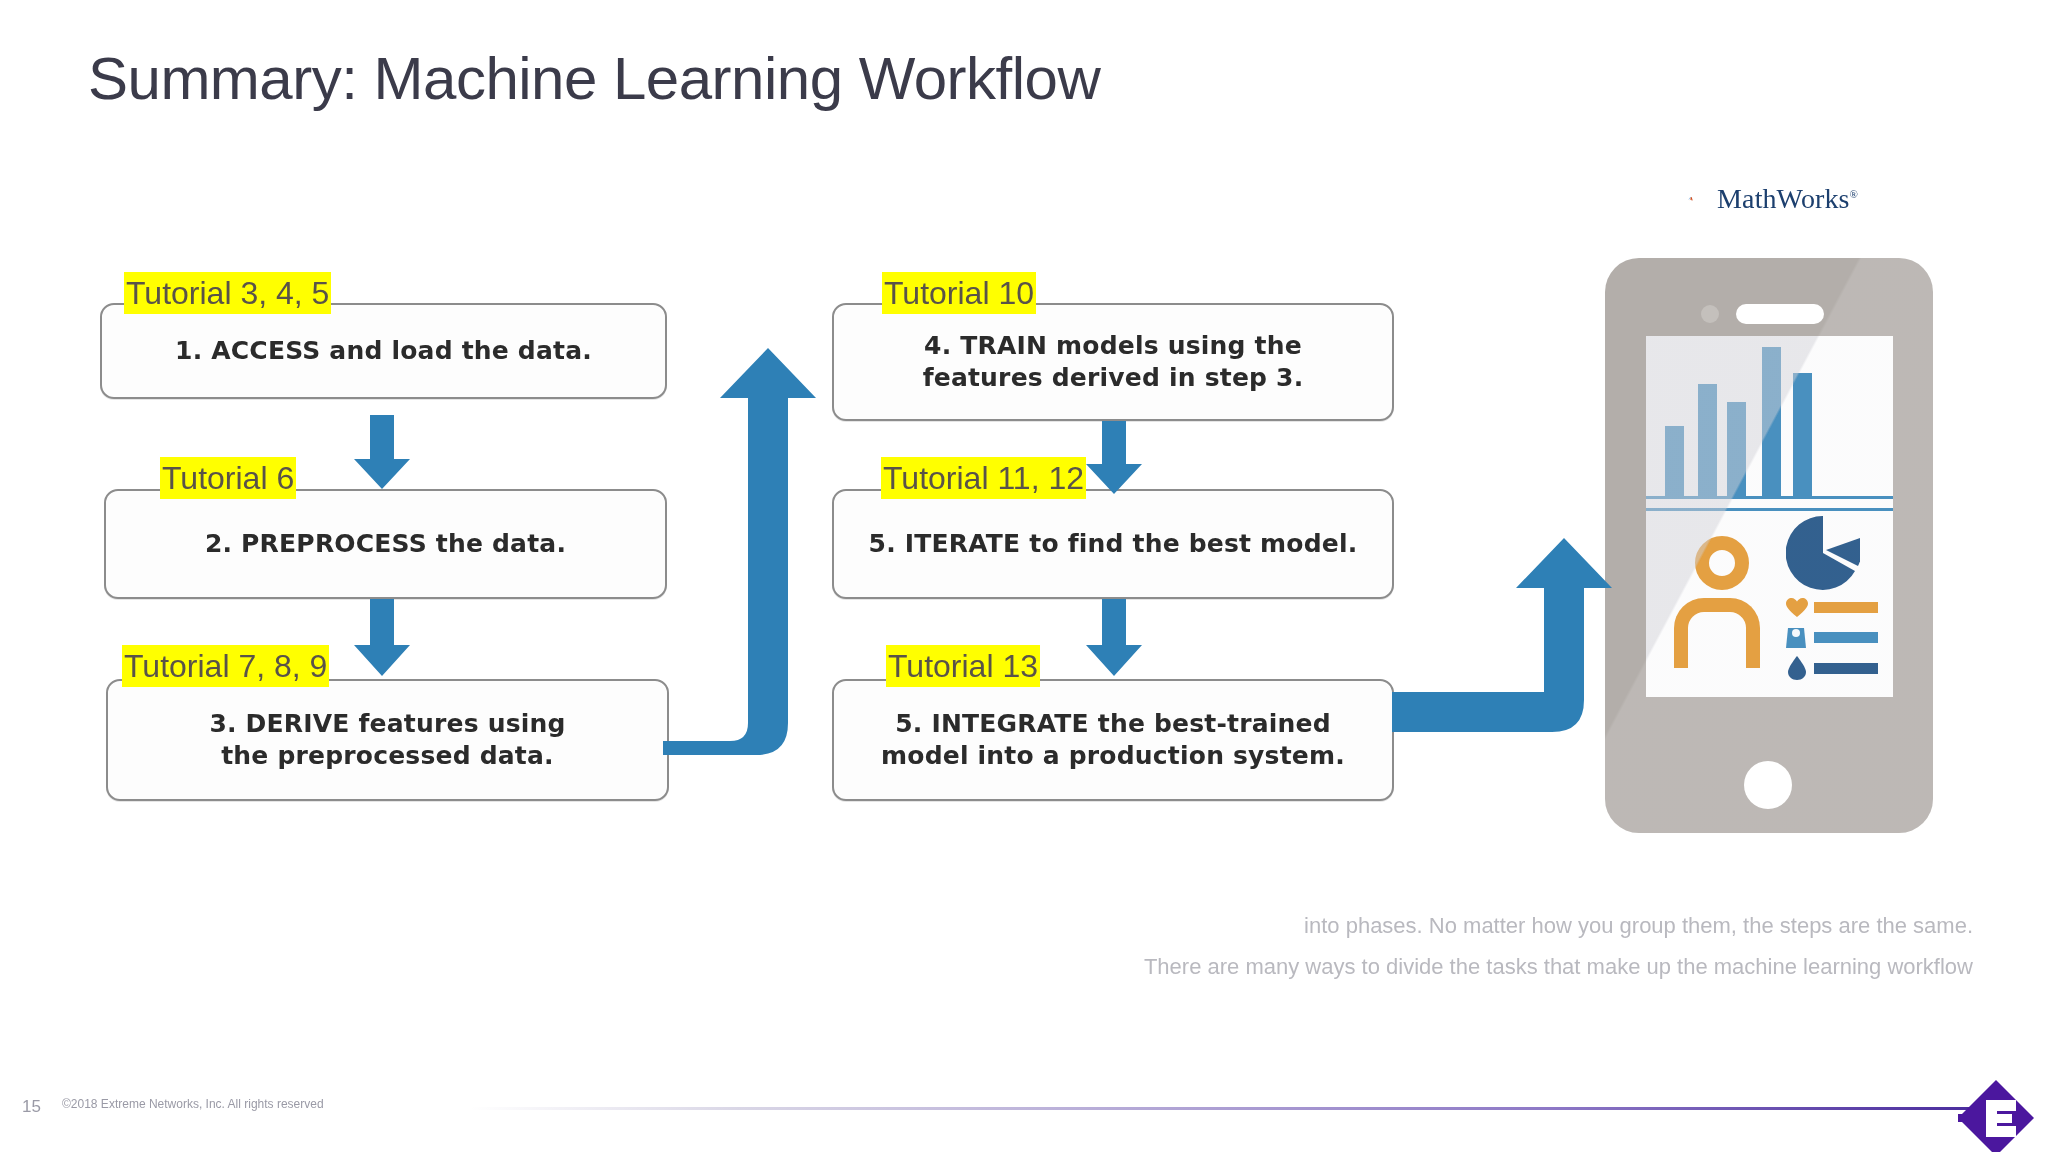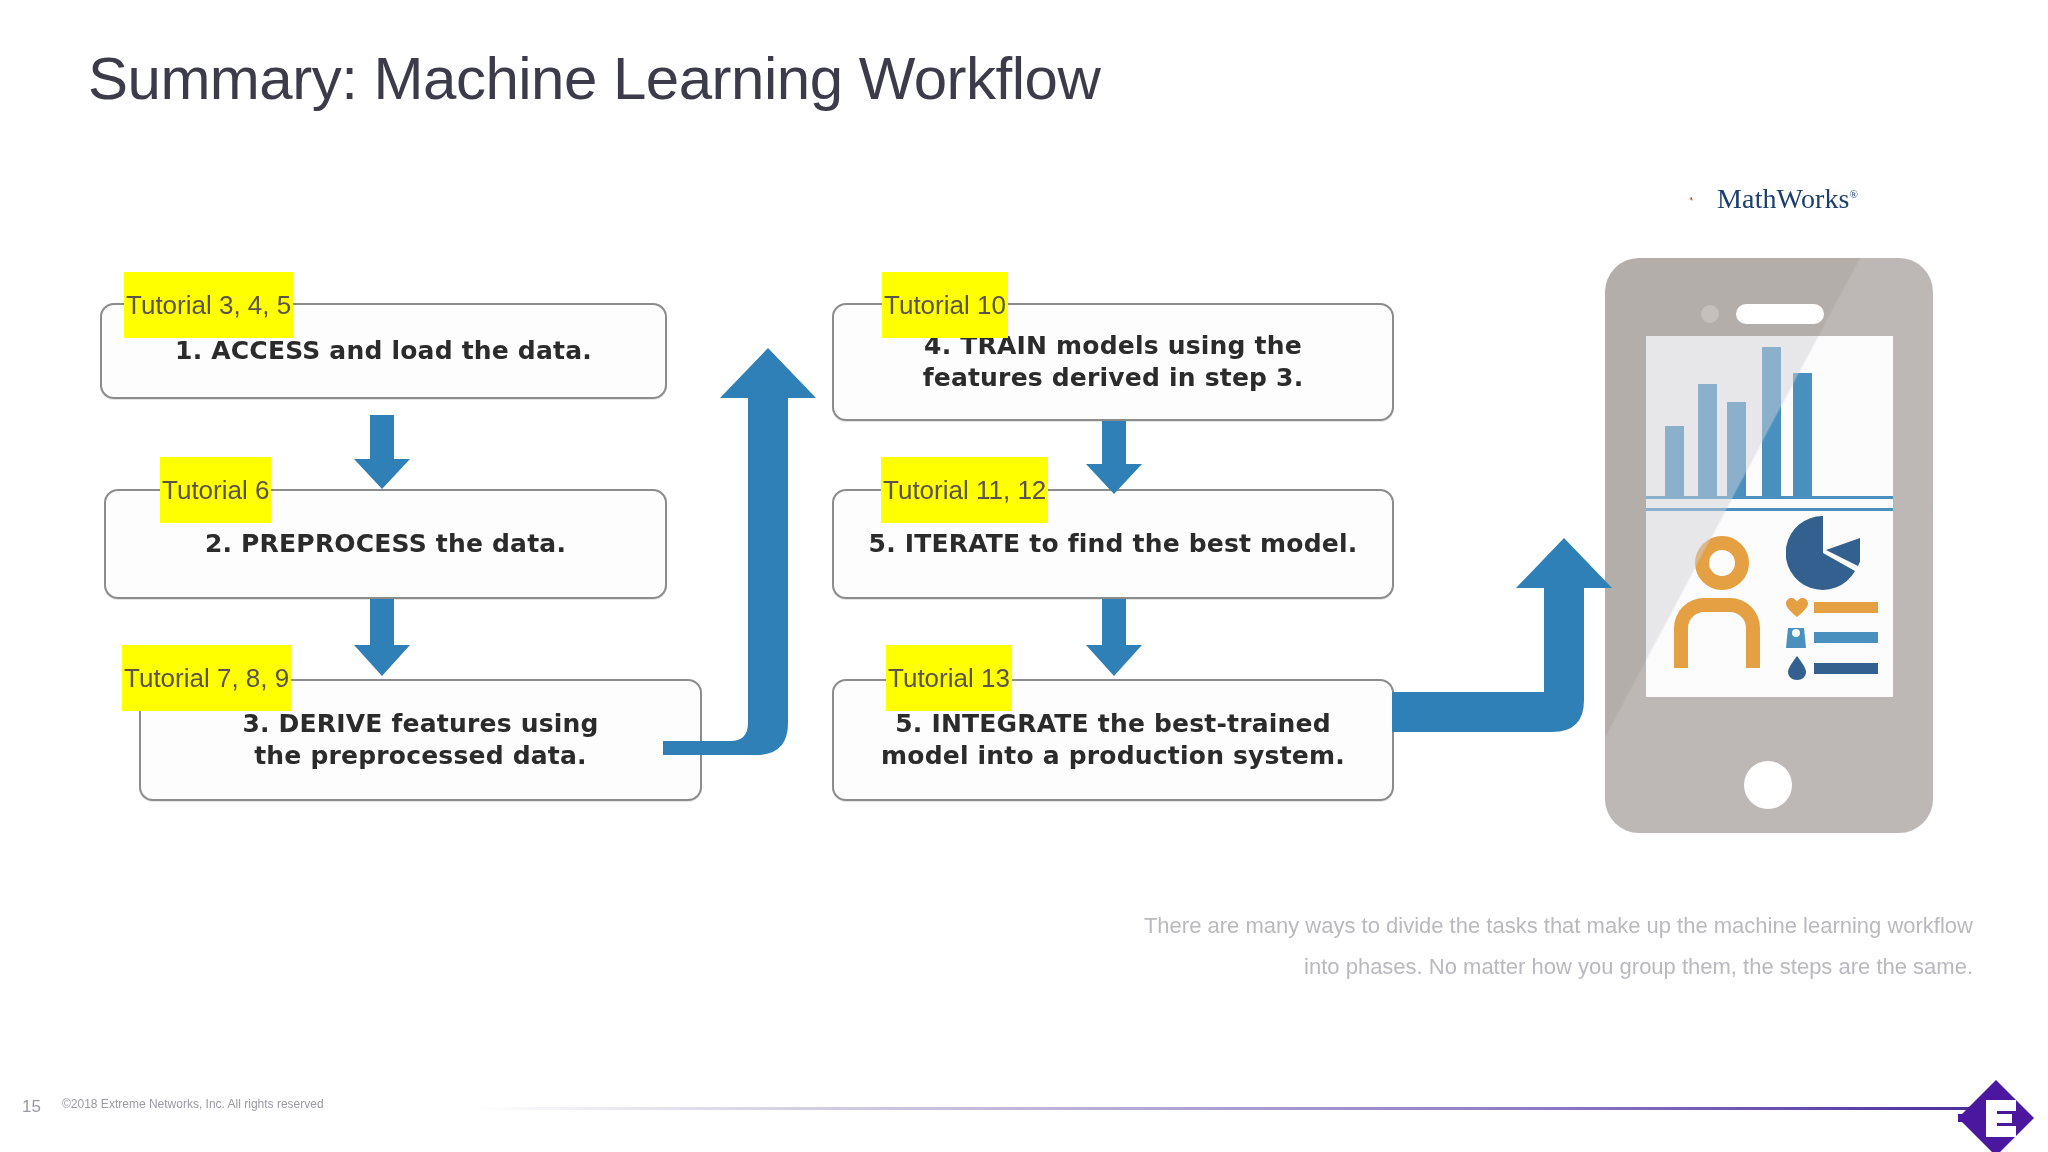--- a/index.html
+++ b/index.html
@@ -48,24 +48,24 @@
     box-shadow: 0 1px 0 rgba(0,0,0,0.10);
   }
   .flow-box .btext { padding: 0 16px; white-space: pre-line; }
 
   
   .tut-tag {
     position: absolute;
     background: #ffff00;
     color: #595349;
     font-family: "Liberation Sans", sans-serif;
-    font-size: 26px;
+    font-size: 32px;
     line-height: 34px;
     height: 34px;
-    padding: 16px 2px;
+    padding: 4px 2px;
     white-space: nowrap;
     z-index: 6;
   }
 
   
   .arrow-down {
     position: absolute;
     z-index: 3;
   }
   .elbow { position: absolute; z-index: 2; }
@@ -245,21 +245,21 @@
   <span class="btext">2. PREPROCESS the data.</span>
 </div>
 
 <div class="arrow-down" style="left:352px; top:599px;">
   <svg width="60" height="78" viewBox="0 0 60 78" xmlns="http://www.w3.org/2000/svg">
     <polygon points="18,0 42,0 42,46 58,46 30,77 2,46 18,46" fill="#2e80b6"></polygon>
   </svg>
 </div>
 
 <div class="tut-tag" style="left:122px; top:645px;">Tutorial 7, 8,  9</div>
-<div class="flow-box" id="box-3" style="left:106px; top:679px; width:563px; height:122px;margin-left:33px;">
+<div class="flow-box" id="box-3" style="left:106px; top:679px; width:563px; height:122px;">
   <span class="btext">3. DERIVE features using
 the preprocessed data.</span>
 </div>
 
 <div class="elbow" style="left:660px; top:330px;">
   <svg width="200" height="425" viewBox="0 0 200 425" xmlns="http://www.w3.org/2000/svg">
     <path d="M 3 411 L 70 411 Q 88 411 88 393 L 88 68 L 60 68 L 108 18 L 156 68 L 128 68 L 128 393
              Q 128 425 96 425 L 3 425 Z" fill="#2e80b6"></path>
     <path d="M 3 411 L 70 411 Q 88 411 88 393 L 88 55 L 128 55 L 128 393 Q 128 451 96 451 L 3 451 Z" fill="none"></path>
   </svg>
@@ -364,22 +364,22 @@
     </div>
 
     <div class="scr-sheen"></div>
   </div>
 
   <div class="phone-home"></div>
   <div class="phone-sheen"></div>
 </div>
 
 <div id="note-block">
+  <div>into phases. No matter how you group them, the steps are the same.</div>
   <div>There are many ways to divide the tasks that make up the machine learning workflow</div>
-  <div>into phases. No matter how you group them, the steps are the same.</div>
 </div>
 
 <div id="footer-rule"></div>
 <div id="page-number">15</div>
 <div id="copyright">©2018 Extreme Networks, Inc.  All rights reserved</div>
 
 <div id="extreme-logo">
   <svg width="76" height="76" viewBox="0 0 76 76" xmlns="http://www.w3.org/2000/svg">
     <rect x="-40" y="34" width="48" height="8" fill="#4b179e"></rect>
     <polygon points="38,0 76,38 38,76 0,38" fill="#4b179e"></polygon>

